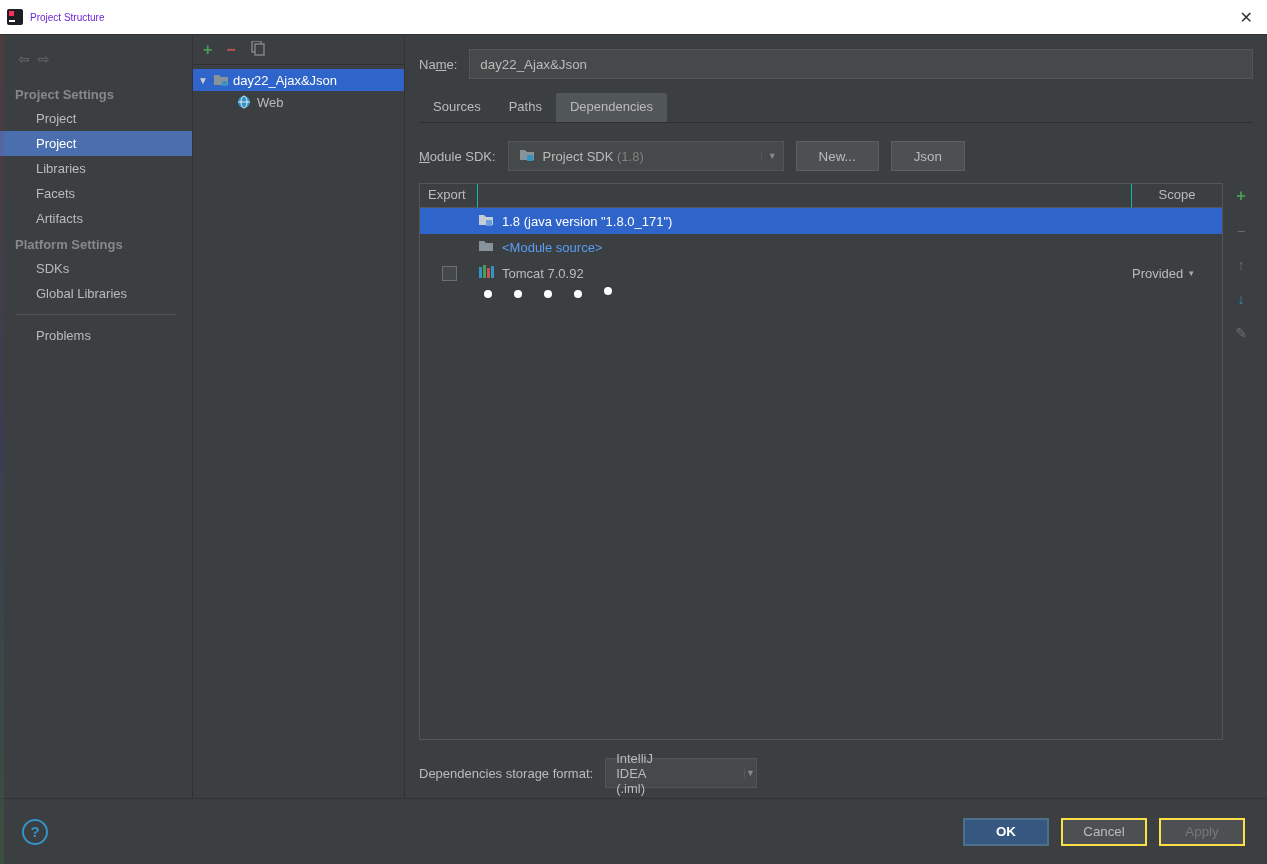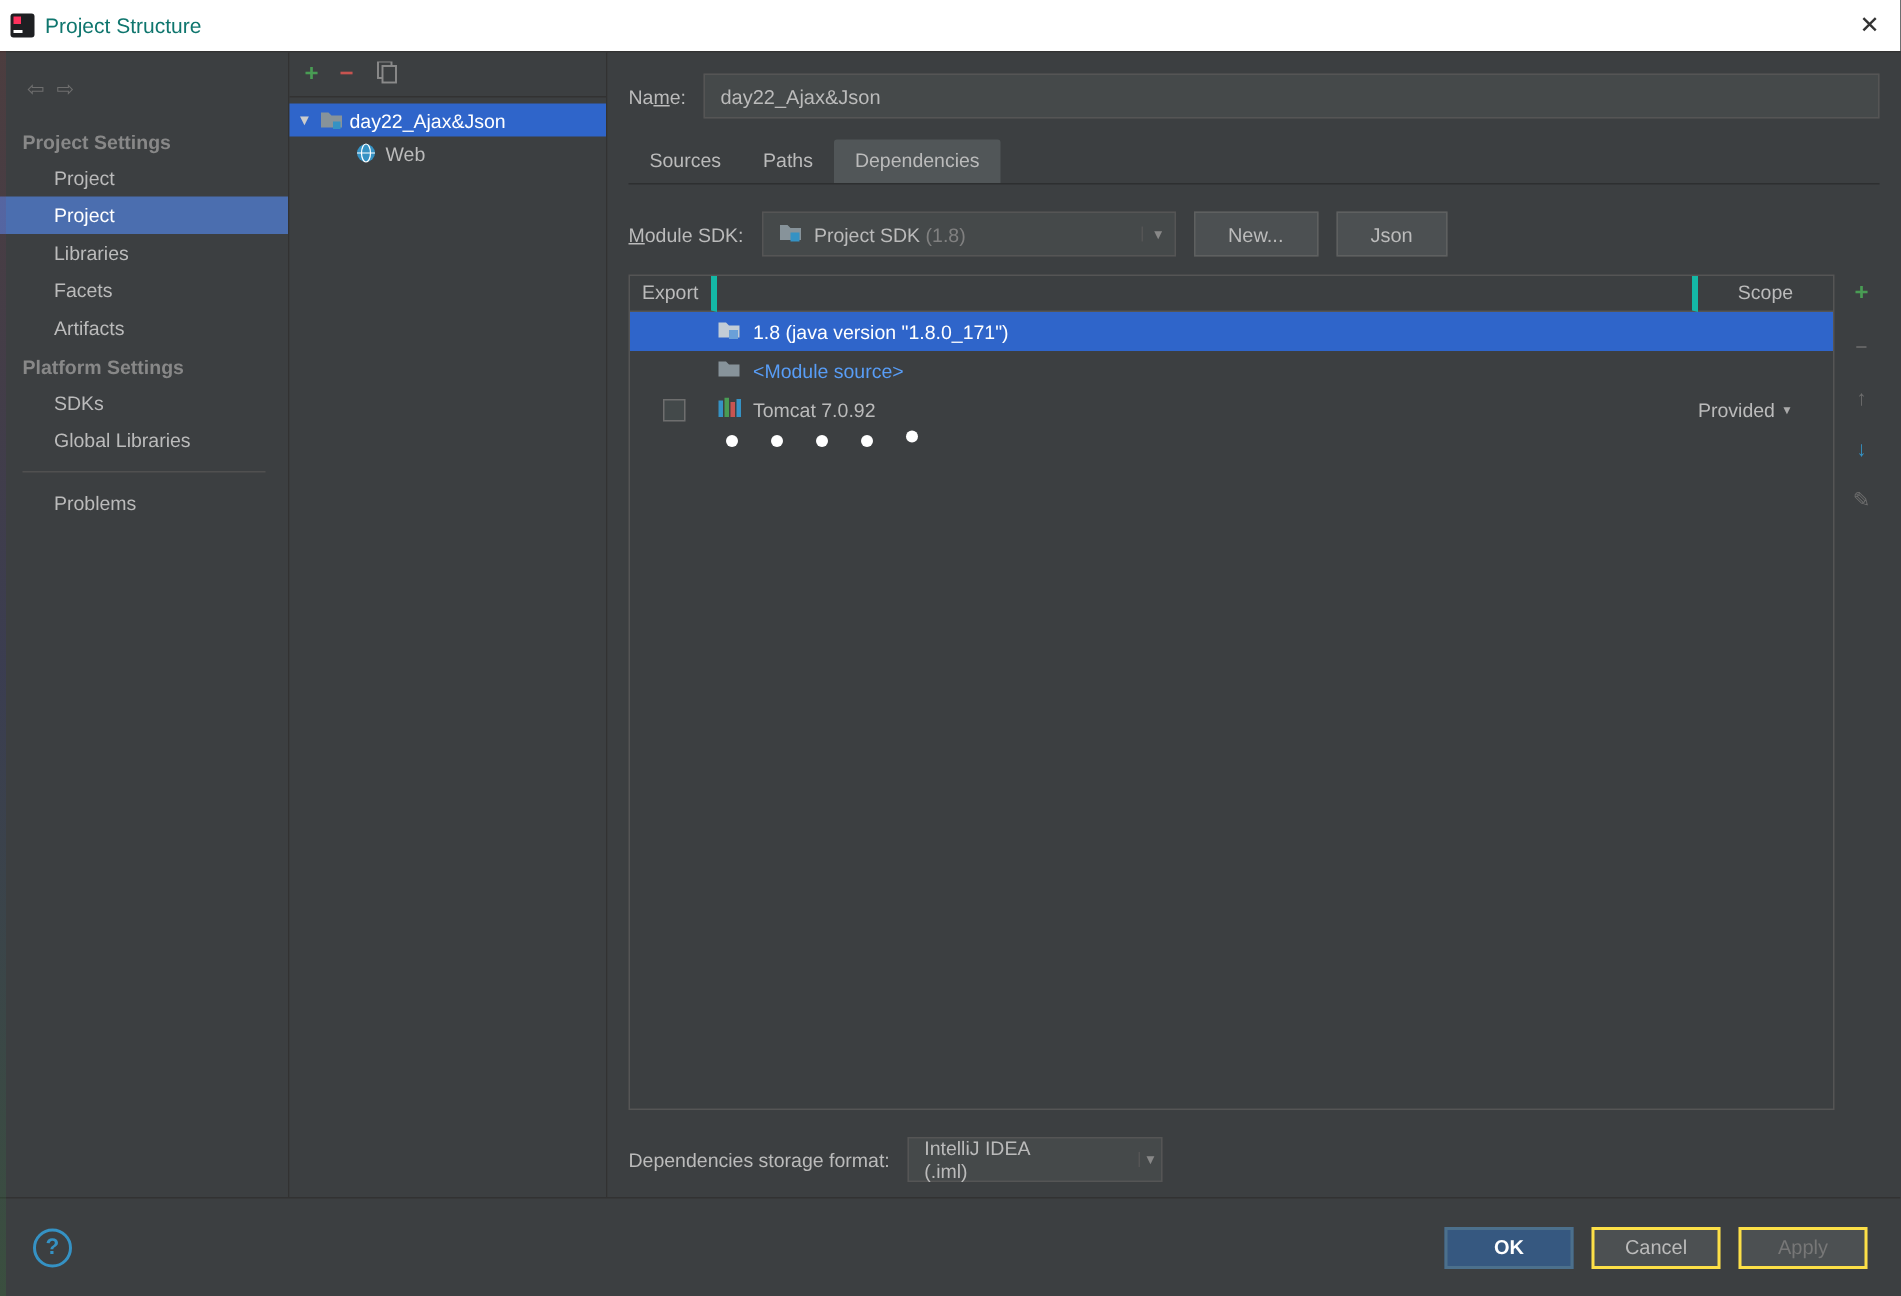--- a/index.html
+++ b/index.html
@@ -2,21 +2,21 @@
 <html><head>
 <meta charset="utf-8">
 <style>
 * { margin: 0; padding: 0; box-sizing: border-box; font-family: "Segoe UI", Arial, sans-serif; }
 body { width: 1267px; height: 864px; background: #3c3f41; color: #bbbbbb; font-size: 13px; overflow: hidden; }
 
 
 .title-bar { height: 34px; background: #ffffff; display: flex; align-items: center; padding: 0 6px; justify-content: space-between; }
 .title-left { display: flex; align-items: center; gap: 6px; }
 .app-icon { width: 18px; height: 18px; display:flex;align-items:center;justify-content:center;}
-.title-text { color: #0f766e; font-size: 14px; }
+.title-text { color: #6d28d9; font-size: 10px; }
 .title-close { color: #333; font-size: 16px; padding: 4px 8px; cursor: pointer; }
 
 
 .main-area { display: flex; height: 764px; border-top: 1px solid #323232; }
 
 
 .sidebar { width: 193px; background: #3c3f41; border-right: 1px solid #323232; padding-top: 16px; }
 .nav-arrows { display:flex; gap:8px; padding: 0 18px 14px; }
 .nav-arrow { color:#6e6e6e; font-size:14px; cursor:pointer; }
 .section-header { color: #888; font-weight: bold; font-size: 13px; padding: 6px 15px 4px; }
@@ -52,21 +52,21 @@
 .sdk-row { display:flex; align-items:center; gap:12px; margin-bottom:12px; }
 .sdk-label .ul { text-decoration: underline; }
 .combo { display:flex; align-items:center; height:30px; background:#45494a; border:1px solid #555; color:#bbb; }
 .combo-main { display:flex; align-items:center; padding: 0 10px; gap:8px; }
 .combo-arrow { width:22px; border-left:1px solid #555; display:flex; align-items:center; justify-content:center; font-size:9px; color:#888;}
 .btn { height:30px; padding: 12px 22px; background:#4c5052; border:1px solid #5e6060; color:#bbb; cursor:pointer; display:flex;align-items:center;justify-content:center;}
 
 .deps-wrap { display:flex; gap:6px; flex:1; min-height:0;}
 .deps-table-wrap { flex:1; border:1px solid #555; display:flex; flex-direction:column; background:#3c3f41;}
 .deps-header { display:flex; height:24px; }
-.dh-col { padding:3px 8px; color:#bbb; border-right:4px solid #14b8a6; border-bottom:1px solid #555;}
+.dh-col { padding:3px 8px; color:#bbb; border-right:1px solid #14b8a6; border-bottom:1px solid #555;}
 .dh-export { width:58px;}
 .dh-main { flex:1; }
 .dh-scope { width:90px; text-align:center; border-right:none;}
 .deps-body { flex:1; overflow:auto; }
 .dep-row { display:flex; align-items:center; height:26px; color:#bbb;}
 .dep-row.selected { background:#2f65ca; color:#fff; }
 .dep-check { width:58px; display:flex; align-items:center; justify-content:center;}
 .checkbox { width:15px;height:15px; border:1px solid #6e6e6e; background:#43494a;}
 .dep-main { flex:1; display:flex; align-items:center; gap:8px; }
 .dep-main.link { color:#589df6; }
@@ -255,21 +255,21 @@
           <span class="side-btn plus">+</span>
           <span class="side-btn">−</span>
           <span class="side-btn">↑</span>
           <span class="side-btn down">↓</span>
           <span class="side-btn">✎</span>
         </div>
       </div>
 
       <div class="storage-row">
         <span>Dependencies storage format:</span>
-        <div class="combo" style="width:170px;gap:31px;">
+        <div class="combo" style="width:152px;gap:31px;">
           <div class="combo-main">
               <span>IntelliJ IDEA (.iml)</span>
             </div>
           <div style="flex:1"></div>
           <div class="combo-arrow">▼</div>
         </div>
       </div>
     </div>
   </div>
 </div>

